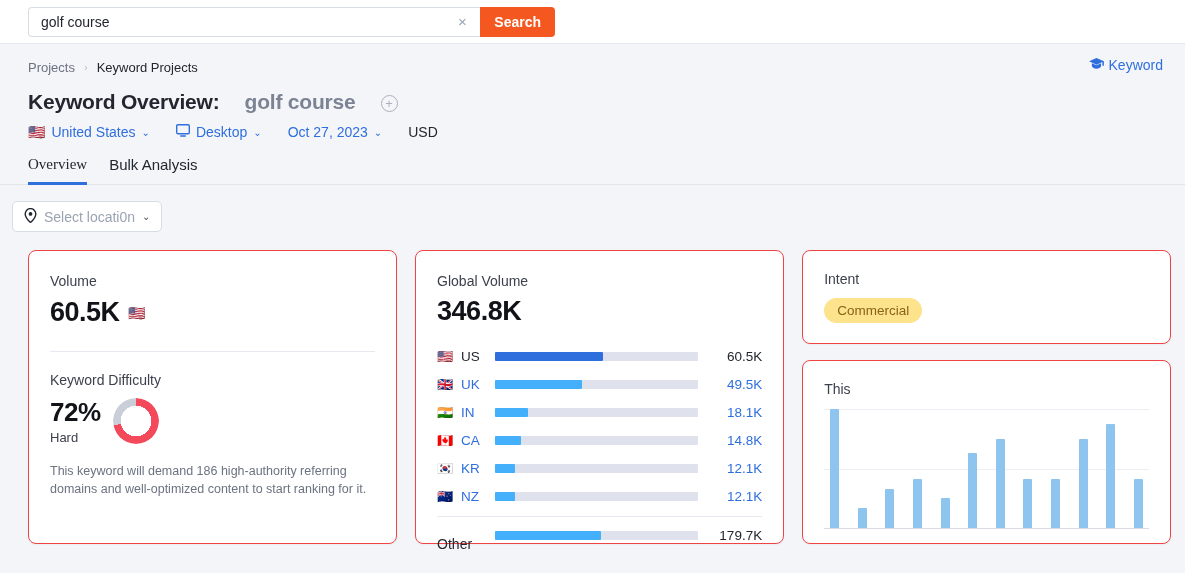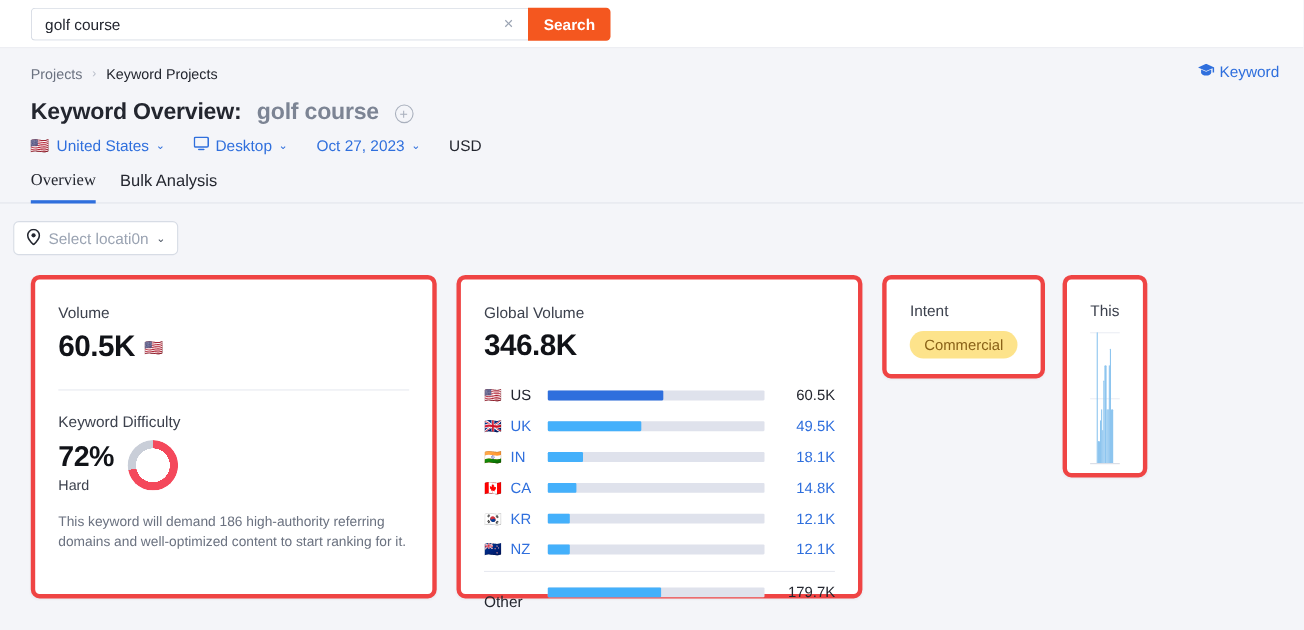--- a/index.html
+++ b/index.html
@@ -92,21 +92,21 @@
     color: #2f6fdd;
     font-size: 14px;
     cursor: pointer;
     white-space: nowrap;
   }
 
   .title-row {
     margin-top: 14px;
     display: flex;
     align-items: center;
-    gap: 14px;
+    gap: 25px;
   }
   .title-main { font-size: 21px; font-weight: 700; color: #23262f; letter-spacing: -0.2px; }
   .title-kw { font-size: 21px; font-weight: 700; color: #7c8494; letter-spacing: -0.2px; }
   .plus-circle {
     width: 17px; height: 17px;
     border-radius: 50%;
     border: 1.4px solid #a9b0bd;
     color: #a9b0bd;
     font-size: 13px;
     line-height: 13px;
@@ -169,32 +169,32 @@
 
   
   .cards {
     display: flex;
     gap: 18px;
     padding: 18px 14px 0 28px;
     align-items: flex-start;
   }
   .card {
     background: #fff;
-    border: 4px solid #ef4444;
+    border: 1px solid #ef4444;
     border-radius: 8px;
     box-shadow: 0 1px 2px rgba(20,25,40,.04);
   }
   .card-label { font-size: 14px; color: #3c414d; }
   .card-big { font-size: 27px; font-weight: 700; letter-spacing: -0.5px; color: #111318; }
 
   
   .card-volume { width: 371px; height: 294px; padding: 22px 21px 0 21px; }
   .vol-value-row { display: flex; align-items: center; gap: 9px; margin-top: 8px; }
   .divider { height: 1px; background: #e7e9f0; margin: 23px 0 20px 0; }
-  .kd-value-row { display: flex; align-items: flex-start; gap: 12px; margin-top: 9px; }
+  .kd-value-row { display: flex; align-items: center; gap: 12px; margin-top: 9px; }
   .kd-pct { font-size: 26px; font-weight: 700; letter-spacing: -0.5px; color: #111318; }
   .kd-hard { font-size: 13px; color: #3c414d; margin-top: 2px; }
   .kd-note { font-size: 12.5px; color: #6b7280; line-height: 1.45; margin-top: 17px; }
   .donut { width: 46px; height: 46px; border-radius: 50%; }
 
   
   .card-global { width: 371px; height: 294px; padding: 22px 21px 0 21px; }
   .gv-big { margin-top: 7px; }
   .gv-list { margin-top: 15px; }
   .gv-row { display: flex; align-items: center; height: 28px; }
@@ -203,21 +203,21 @@
   .gv-code.dark { color: #23262f; cursor: default; }
   .gv-track { flex: 1; height: 9px; background: #dfe2ec; border-radius: 1px; position: relative; margin-right: 12px; }
   .gv-fill { position: absolute; left: 0; top: 0; height: 9px; border-radius: 1px; background: #44b0fb; }
   .gv-fill.us { background: #2f6fdd; }
   .gv-val { width: 52px; text-align: right; font-size: 13.5px; color: #2f6fdd; }
   .gv-val.dark { color: #23262f; }
   .gv-sep { height: 1px; background: #e7e9f0; margin: 6px 0 4px 0; }
   .gv-other-label { width: 58px; font-size: 14px; color: #23262f; margin-top: 17px; }
 
   
-  .right-col { display: flex; flex-direction: row; gap: 16px; width: 371px; }
+  .right-col { display: flex; flex-direction: column; gap: 16px; width: 371px; }
   .card-intent { height: 94px; padding: 20px 21px 0 21px; }
   .pill {
     display: inline-block;
     margin-top: 11px;
     background: #fde38b;
     color: #8a6218;
     font-size: 13.5px;
     padding: 5px 13px;
     border-radius: 13px;
   }

